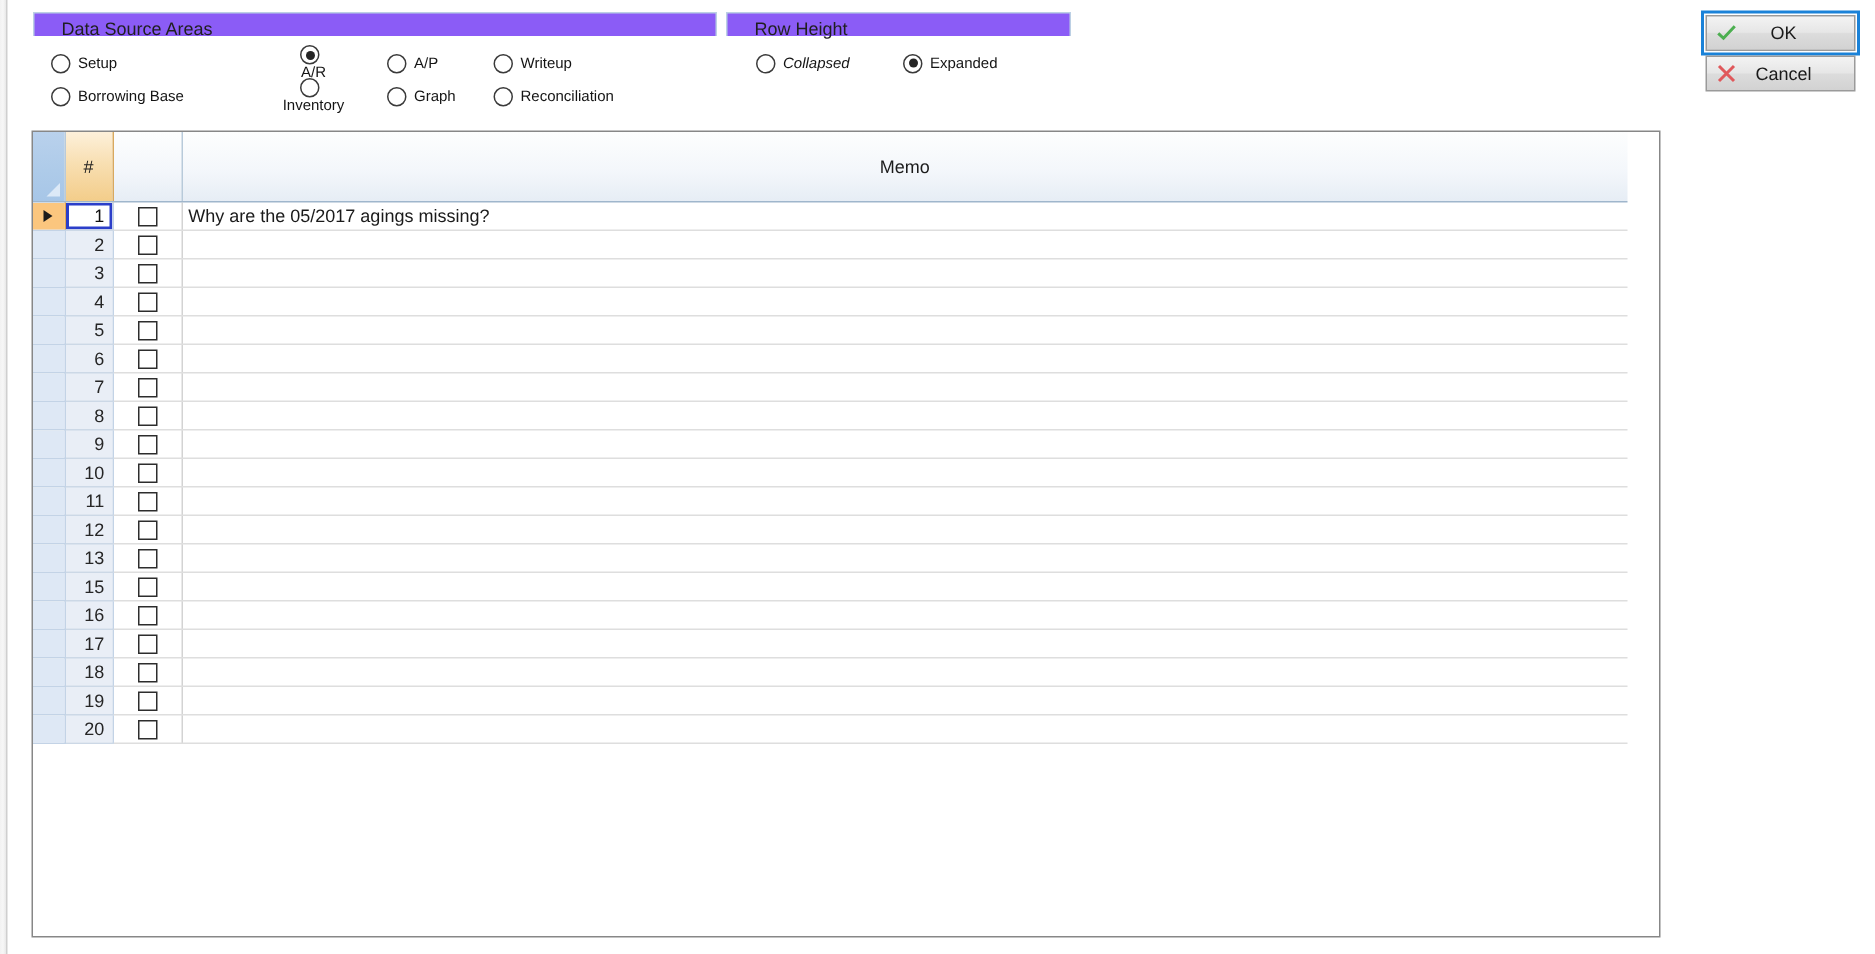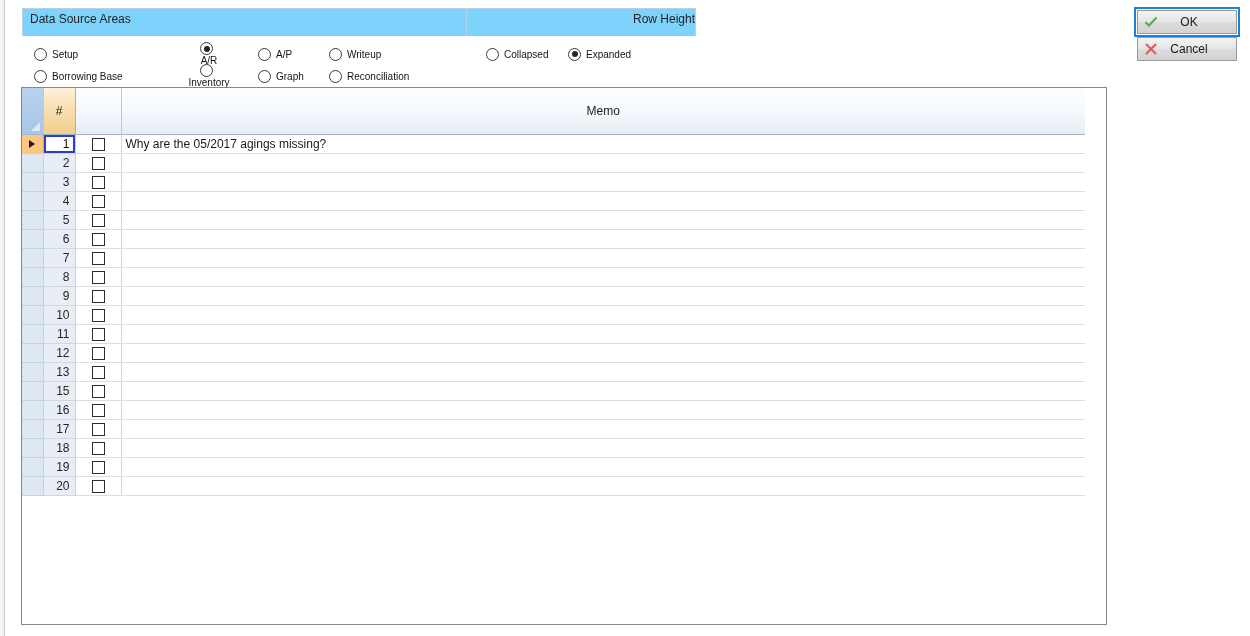--- a/index.html
+++ b/index.html
@@ -24,36 +24,36 @@
     width: 4px; height: 636px;
     background: linear-gradient(to right, #f2f2f2 0%, #f7f7f7 50%, #e8e8e8 100%);
     border-right: 1px solid #cfcfcf;
   }
 
   
   .groupbox {
     position: absolute;
   }
   .group-caption {
-    height: 28px;
+    height: 16px;
     line-height: 20px;
-    background: #7dd3fc;
+    background: #8b5cf6;
     border: 1px solid #bcd0e4;
     border-bottom: none;
-    padding-left: 7px;
+    padding-left: 18px;
     font-size: 12px;
     color: #1f1f1f;
     box-sizing: border-box;
   }
   .group-body {
     padding-top: 7px;
   }
 
   #group-data-source { left: 22px; top: 8px; width: 456px; }
-  #group-row-height  { left: 466px; top: 8px; width: 230px; text-align: right; }
+  #group-row-height  { left: 484px; top: 8px; width: 230px; }
 
   .radio-row {
     display: flex;
     align-items: center;
     height: 22px;
   }
   .radio-opt {
     display: flex;
     align-items: center;
     cursor: default;
@@ -80,21 +80,21 @@
     border-radius: 50%;
     background: #252525;
   }
 
   
   #ds-rows .radio-opt.c0 { width: 126px; }
   #ds-rows .radio-opt.c1 { width: 98px; flex-direction: column; }
   #ds-rows .radio-opt.c2 { width: 71px; }
   #ds-rows .radio-opt.c3 { width: 120px; }
 
-  #rh-rows .radio-opt.c0 { width: 82px; }
+  #rh-rows .radio-opt.c0 { width: 98px; font-style: italic; }
   #rh-rows .radio-opt.c1 { width: 110px; }
   #rh-rows { padding-left: 20px; }
   #ds-rows { padding-left: 12px; }
 
   
   #action-buttons {
     position: absolute;
     left: 1137px;
     top: 7px;
     width: 100px;

